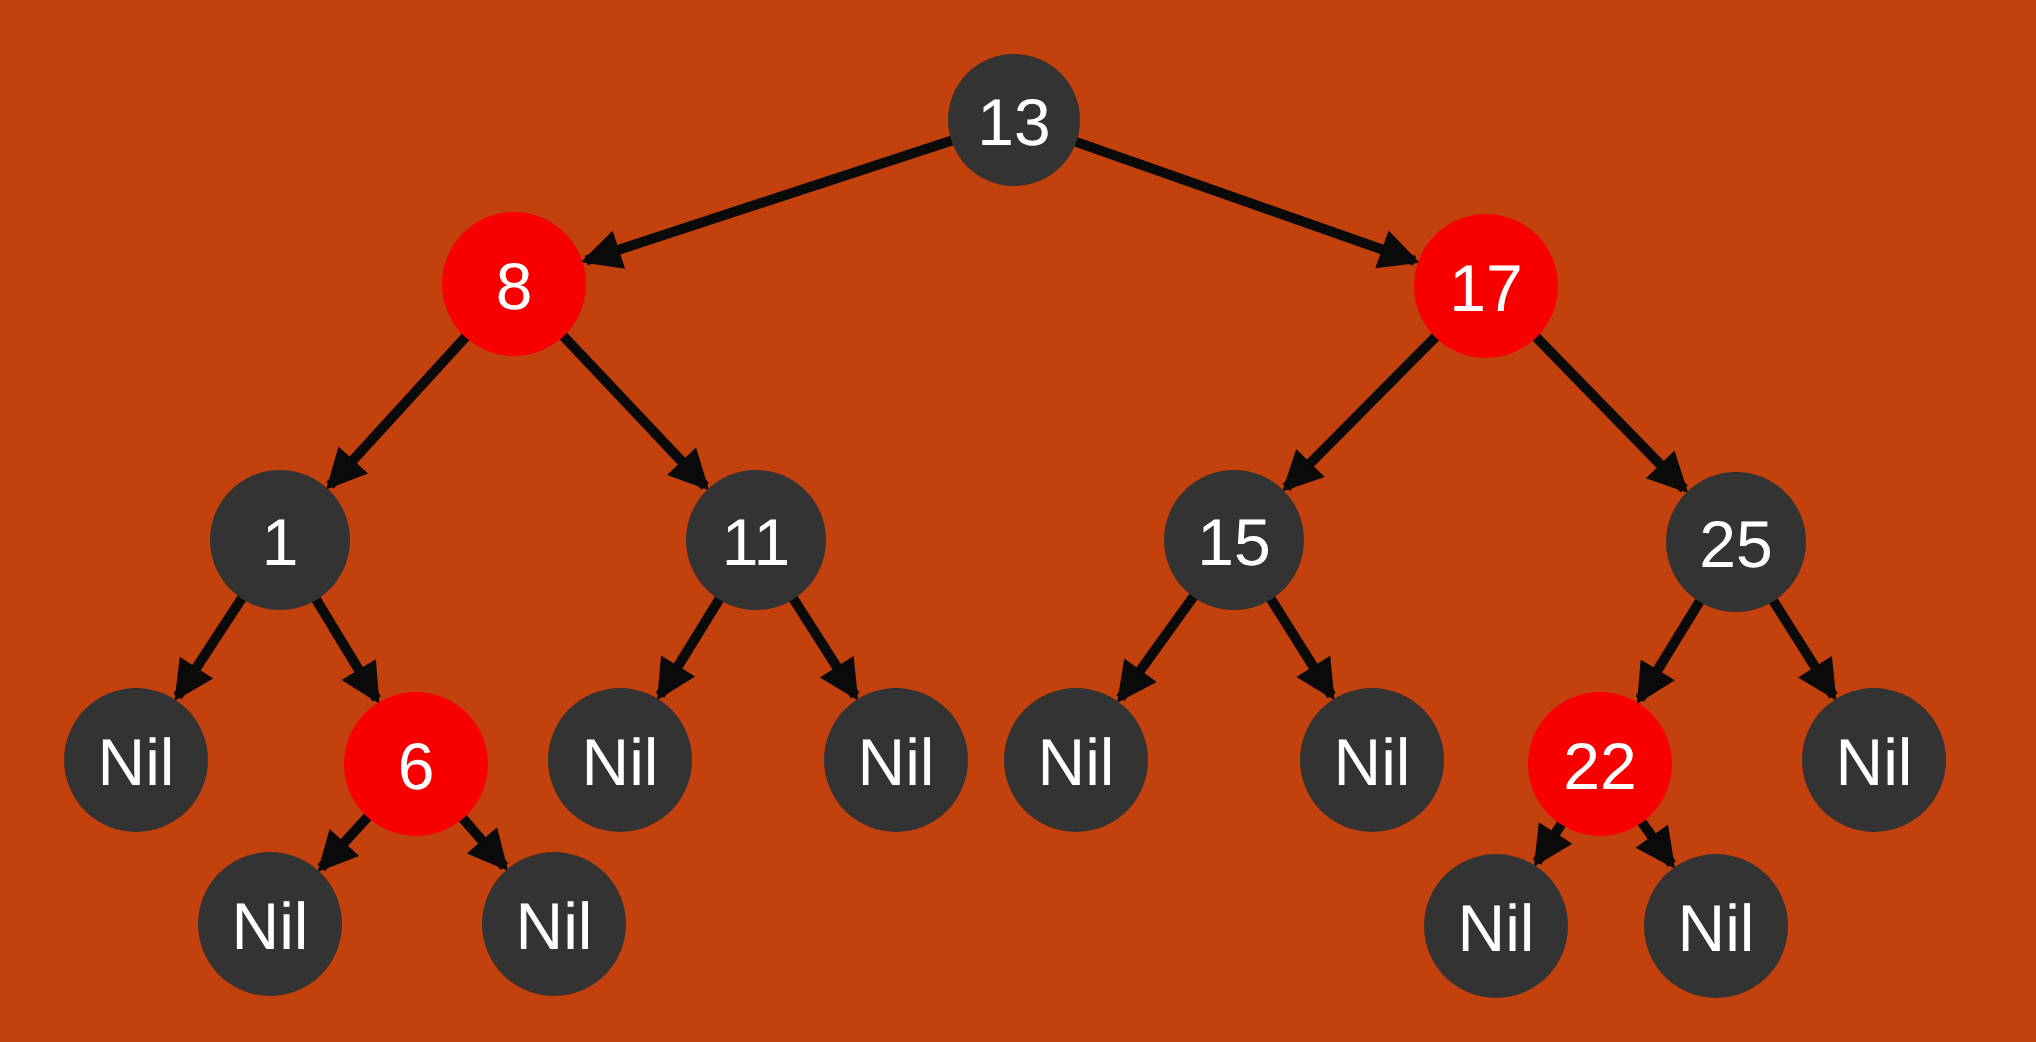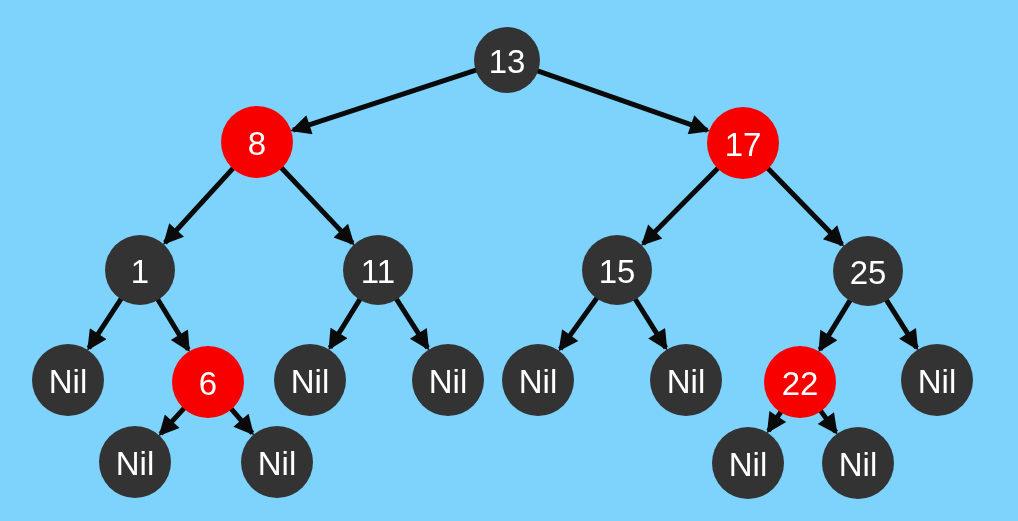--- a/index.html
+++ b/index.html
@@ -8,21 +8,21 @@
     background: #ffffff;
     width: 1018px;
     height: 521px;
     overflow: hidden;
     font-family: "Liberation Sans", sans-serif;
   }
   .stage {
     position: relative;
     width: 1018px;
     height: 521px;
-    background: #7dd3fc;
+    background: #c2410c;
   }
   svg text {
     font-family: "Liberation Sans", "DejaVu Sans", sans-serif;
     font-size: 33px;
     font-weight: 400;
   }
 </style>
 </head>
 <body>
 

